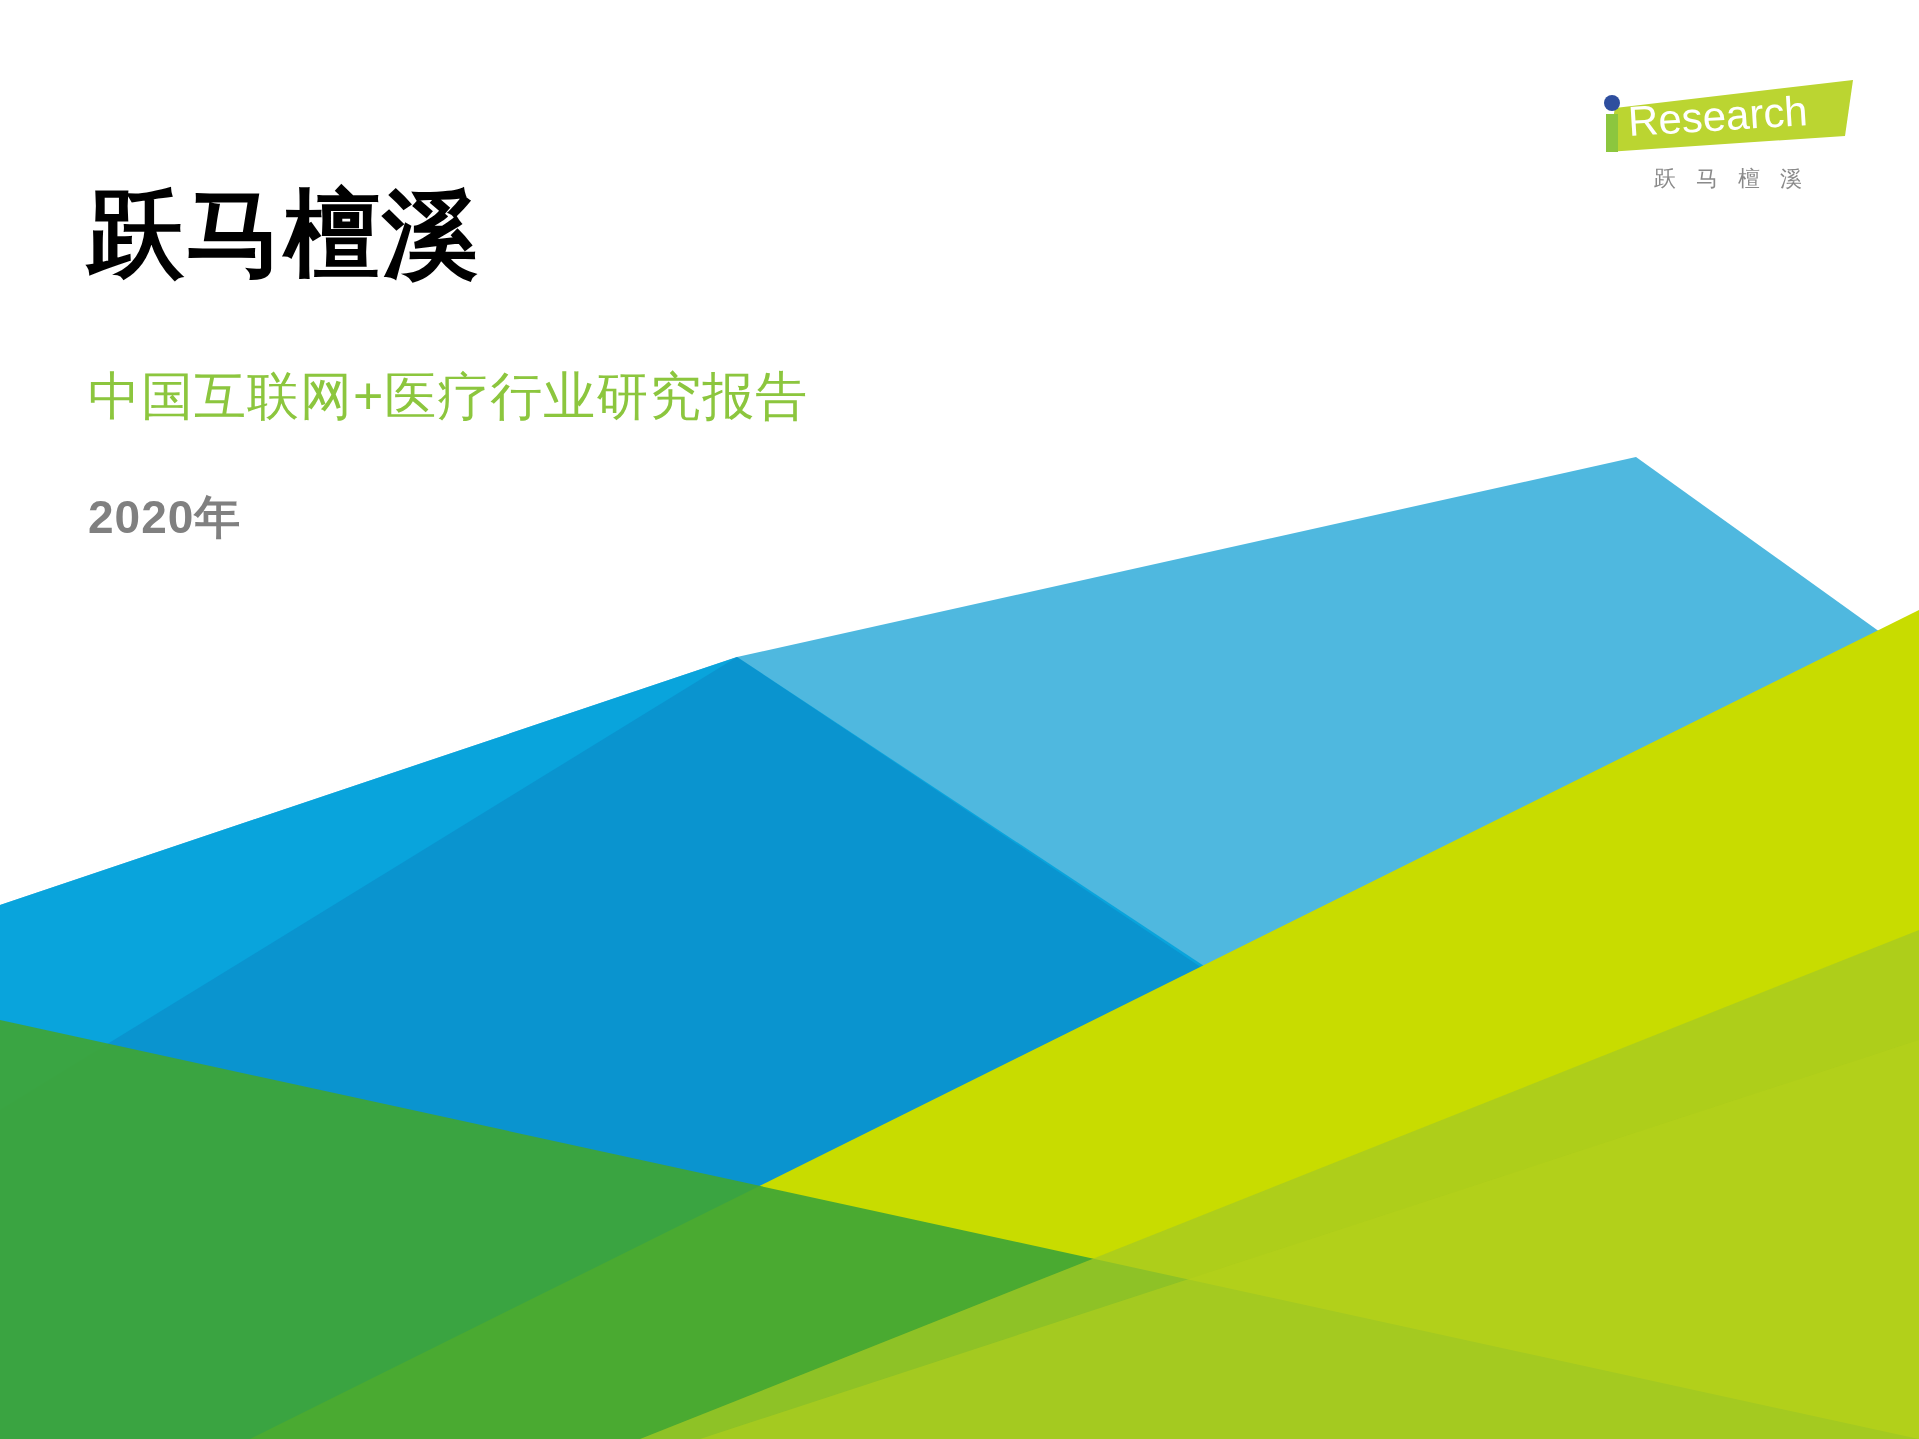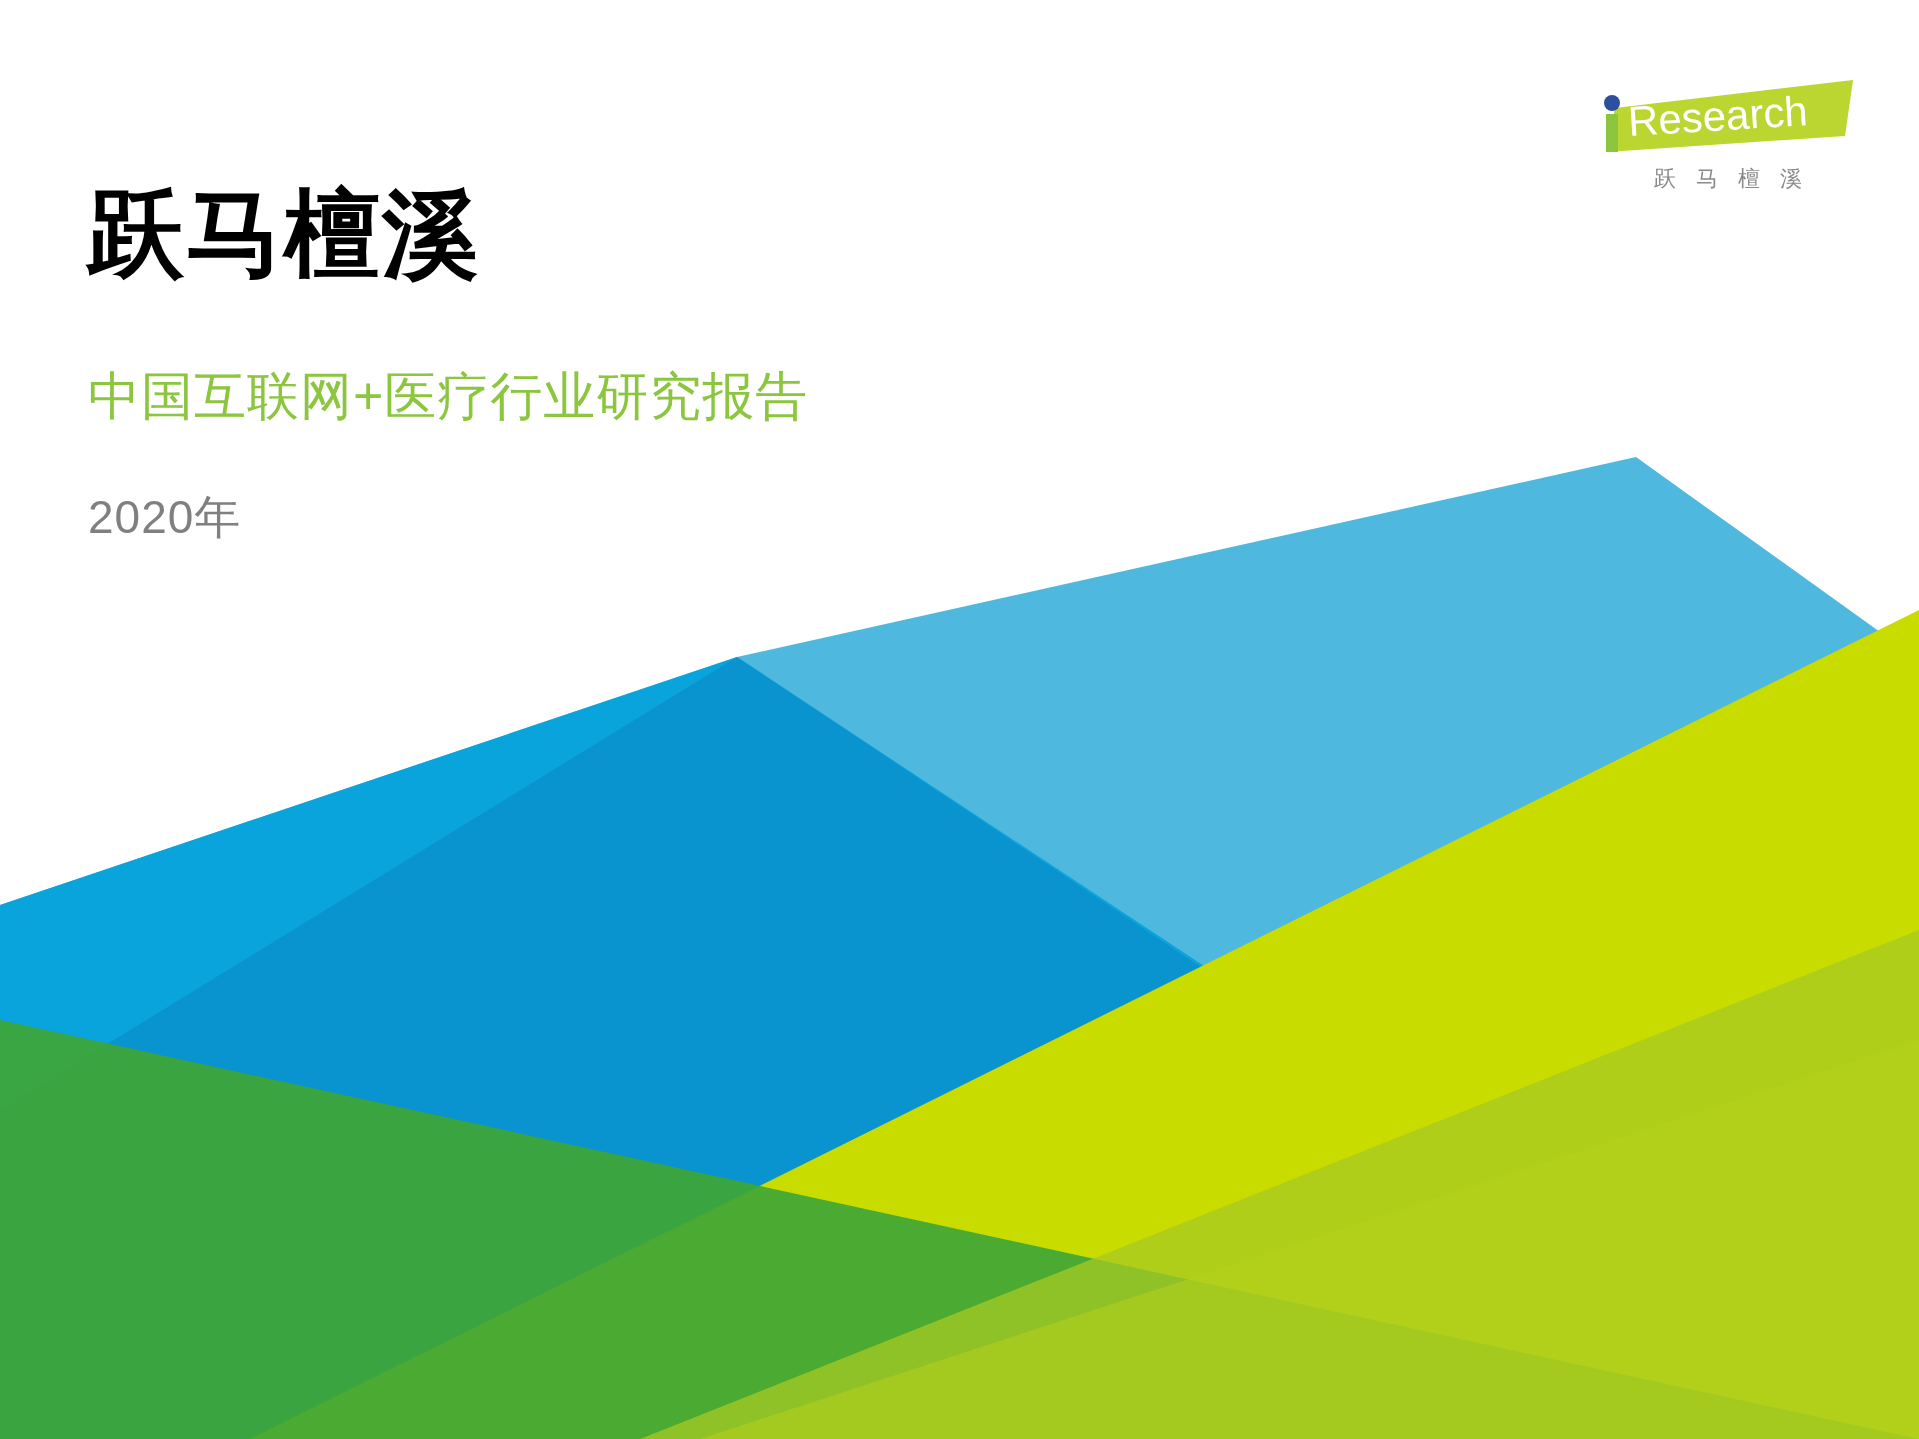--- a/index.html
+++ b/index.html
@@ -50,21 +50,21 @@
     font-weight: normal;
     color: #8CC63E;
     margin: 0;
     margin-top: 88px;
     letter-spacing: 1px;
     white-space: nowrap;
   }
   #report-year {
     font-size: 46px;
     line-height: 1.0;
-    font-weight: normal;
+    font-weight: bold;
     color: #808080;
     margin: 0;
     margin-top: 72px;
     letter-spacing: 1px;
     white-space: nowrap;
   }
 
   
   #logo {
     position: absolute;

